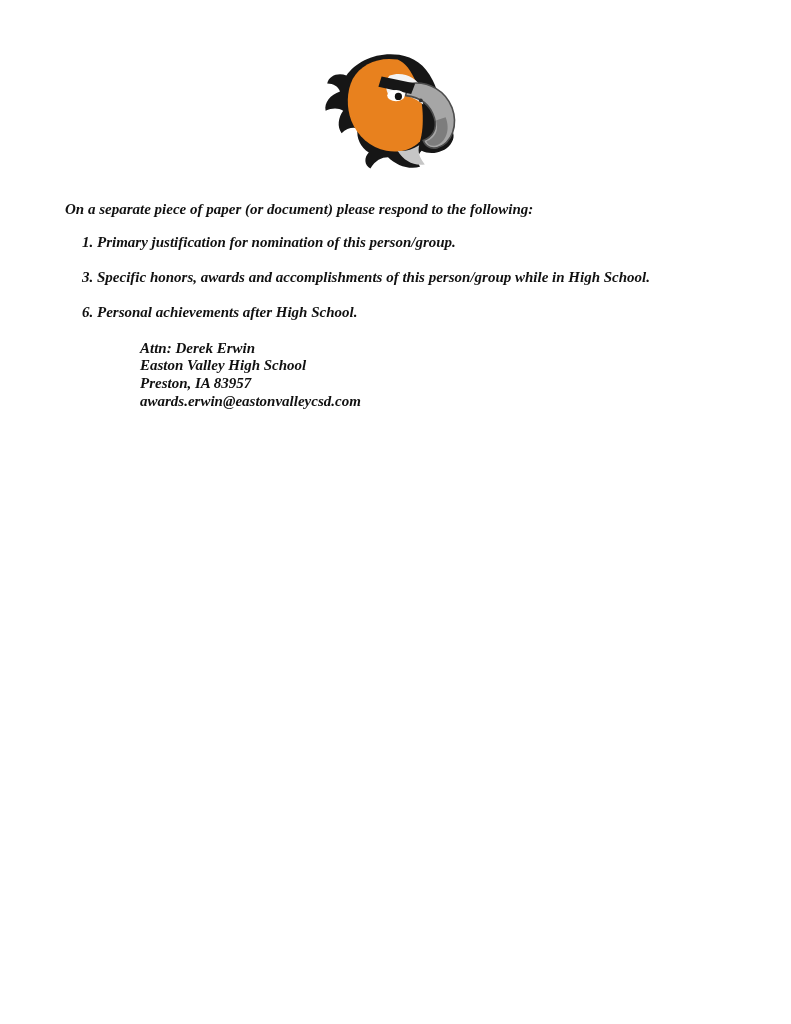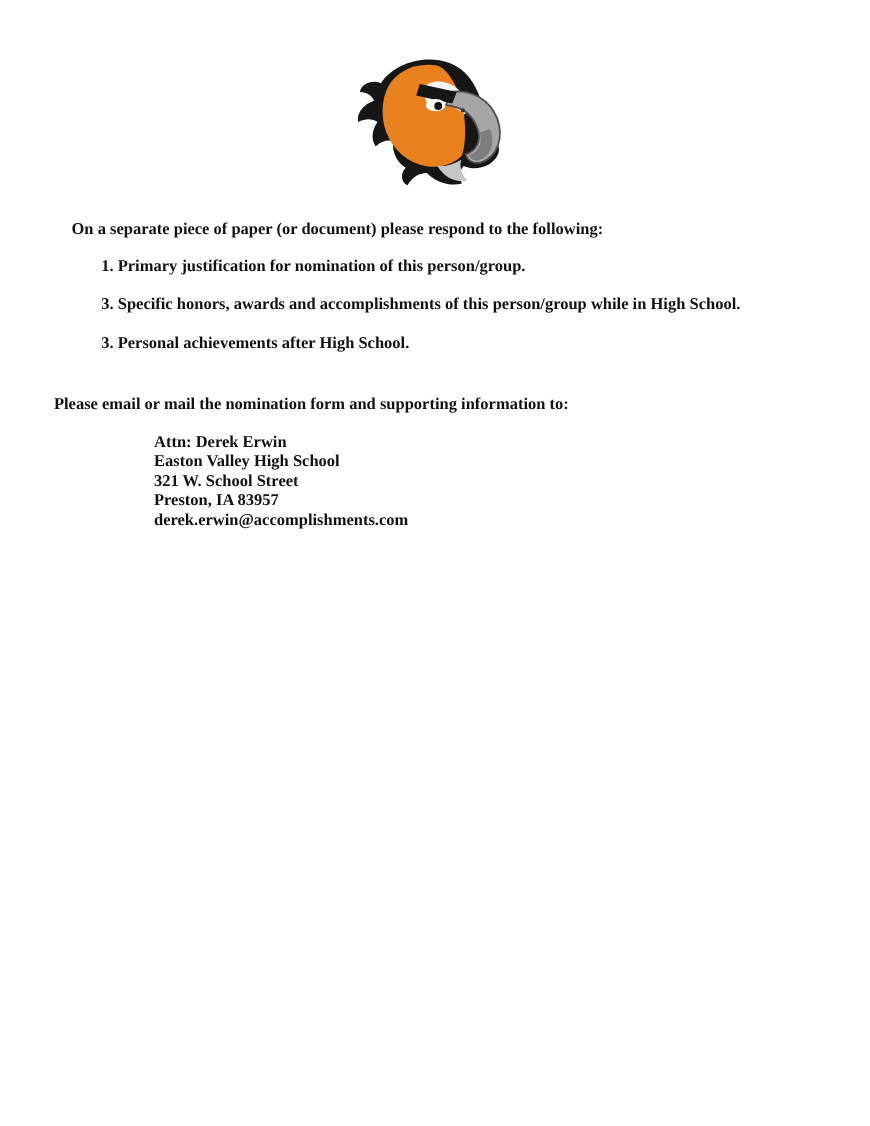--- a/index.html
+++ b/index.html
@@ -27,27 +27,28 @@
     margin: 50px auto 0 auto;
     height: 120px;
   }
   .logo-wrap svg {
     display: block;
     width: 170px;
     height: 120px;
   }
   .content {
     margin: 30px 0 0 65px;
+    font-style: italic;
   }
   .intro {
     margin: 0 0 15px 0;
     line-height: 1.25;
   }
   .items {
-    margin-left: 27px;
+    margin-left: 17px;
   }
   .item {
     margin: 0 0 18px 0;
     padding-left: 26px;
     text-indent: -26px;
     max-width: 588px;
     line-height: 1.15;
   }
   .mail-instruction {
     margin: 37px 0 0 -16px;
@@ -126,27 +127,25 @@
         C120 125 110 127 102 126 Z"></path>
     </svg>
   </div>
 
   <div class="content">
     <p class="intro">On a separate piece of paper (or document) please respond to the following:</p>
 
     <div class="items">
       <p class="item">1. Primary justification for nomination of this person/group.</p>
       <p class="item">3. Specific honors, awards and accomplishments of this person/group while in High School.</p>
-      <p class="item">3. Personal achievements after High School.</p>
+      <p class="item">6. Personal achievements after High School.</p>
     </div>
 
-    <p class="mail-instruction">Please email or mail the nomination form and supporting information to:</p>
 
     <div class="address">
       <p>Attn: Derek Erwin</p>
       <p>Easton Valley High School</p>
-      <p>321 W. School Street</p>
       <p>Preston, IA 83957</p>
-      <p>derek.erwin@accomplishments.com</p>
+      <p>awards.erwin@eastonvalleycsd.com</p>
     </div>
   </div>
 
 </div>
 
 </body></html>

